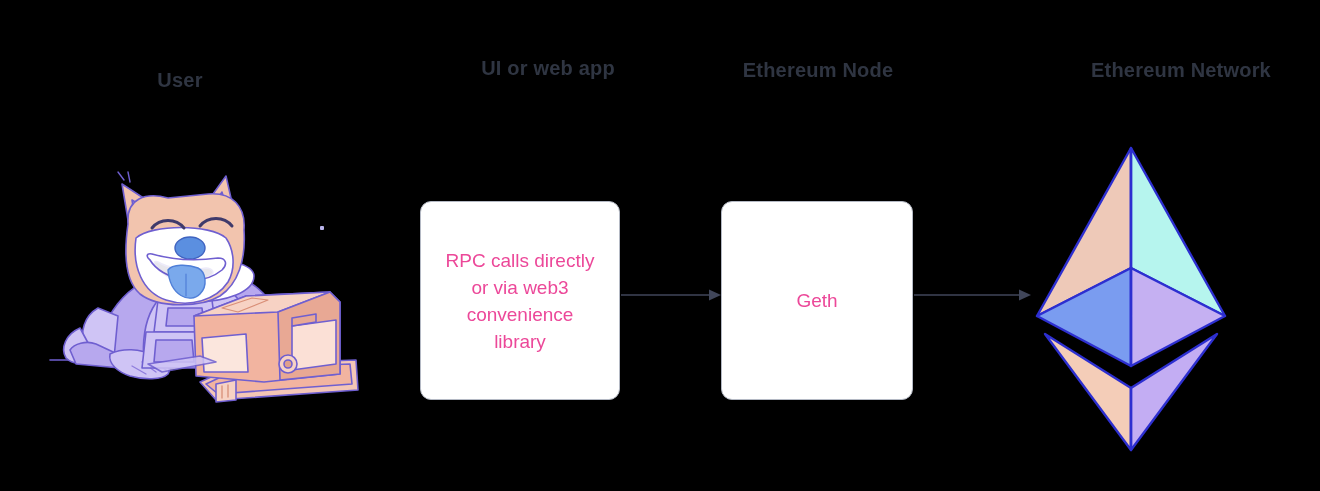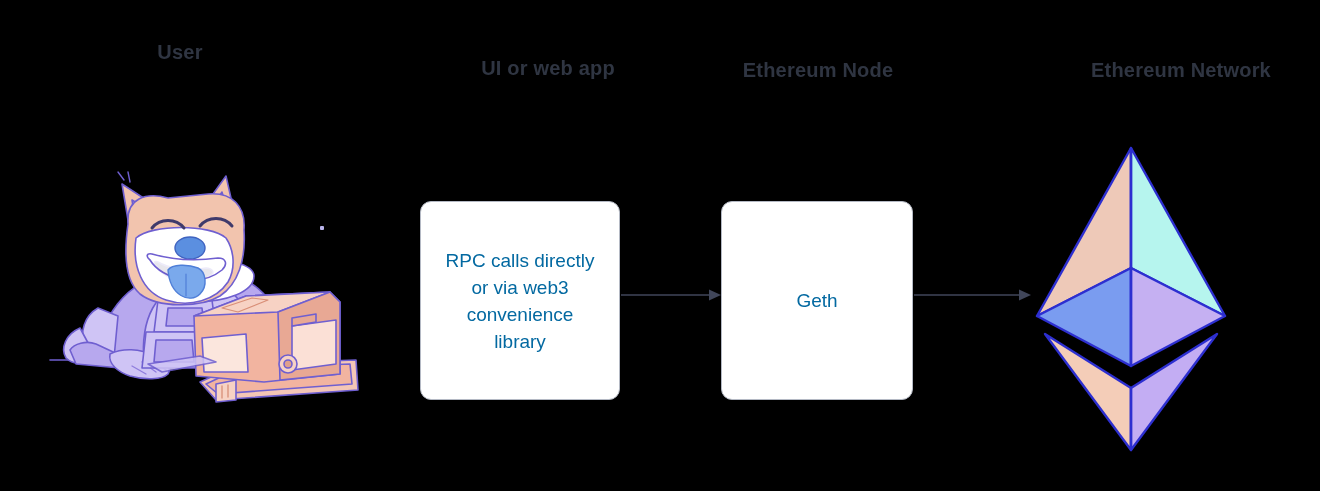--- a/index.html
+++ b/index.html
@@ -41,21 +41,21 @@
     box-sizing: border-box;
     display: flex;
     align-items: center;
     justify-content: center;
     padding: 8px 14px;
   }
   .proc-label {
     font-family: "Liberation Sans", sans-serif;
     font-size: 19px;
     line-height: 27px;
-    color: #0369a1;
+    color: #ec4899;
     text-align: center;
     white-space: pre-line;
   }
 
   
   .arrow {
     position: absolute;
     height: 14px;
     display: block;
   }
@@ -77,21 +77,21 @@
     height: 4px;
     background: #b9b4ea;
     border-radius: 1px;
   }
 </style>
 </head>
 <body>
 
 <div id="canvas">
 
-  <div class="col-heading" style="left:180px; top:40px;">User</div>
+  <div class="col-heading" style="left:180px; top:68px;">User</div>
 
   <div class="col-heading" style="left:548px; top:56px;">UI or web app</div>
 
   <div class="col-heading" style="left:818px; top:58px;">Ethereum Node</div>
 
   <div class="col-heading" style="left:1150px; top:58px;margin-left:31px;">Ethereum Network</div>
 
   <div class="mascot">
     <svg width="330" height="240" viewBox="0 0 330 240" xmlns="http://www.w3.org/2000/svg">
       <g stroke="#6f5fd0" stroke-width="1.6" stroke-linejoin="round" stroke-linecap="round">

